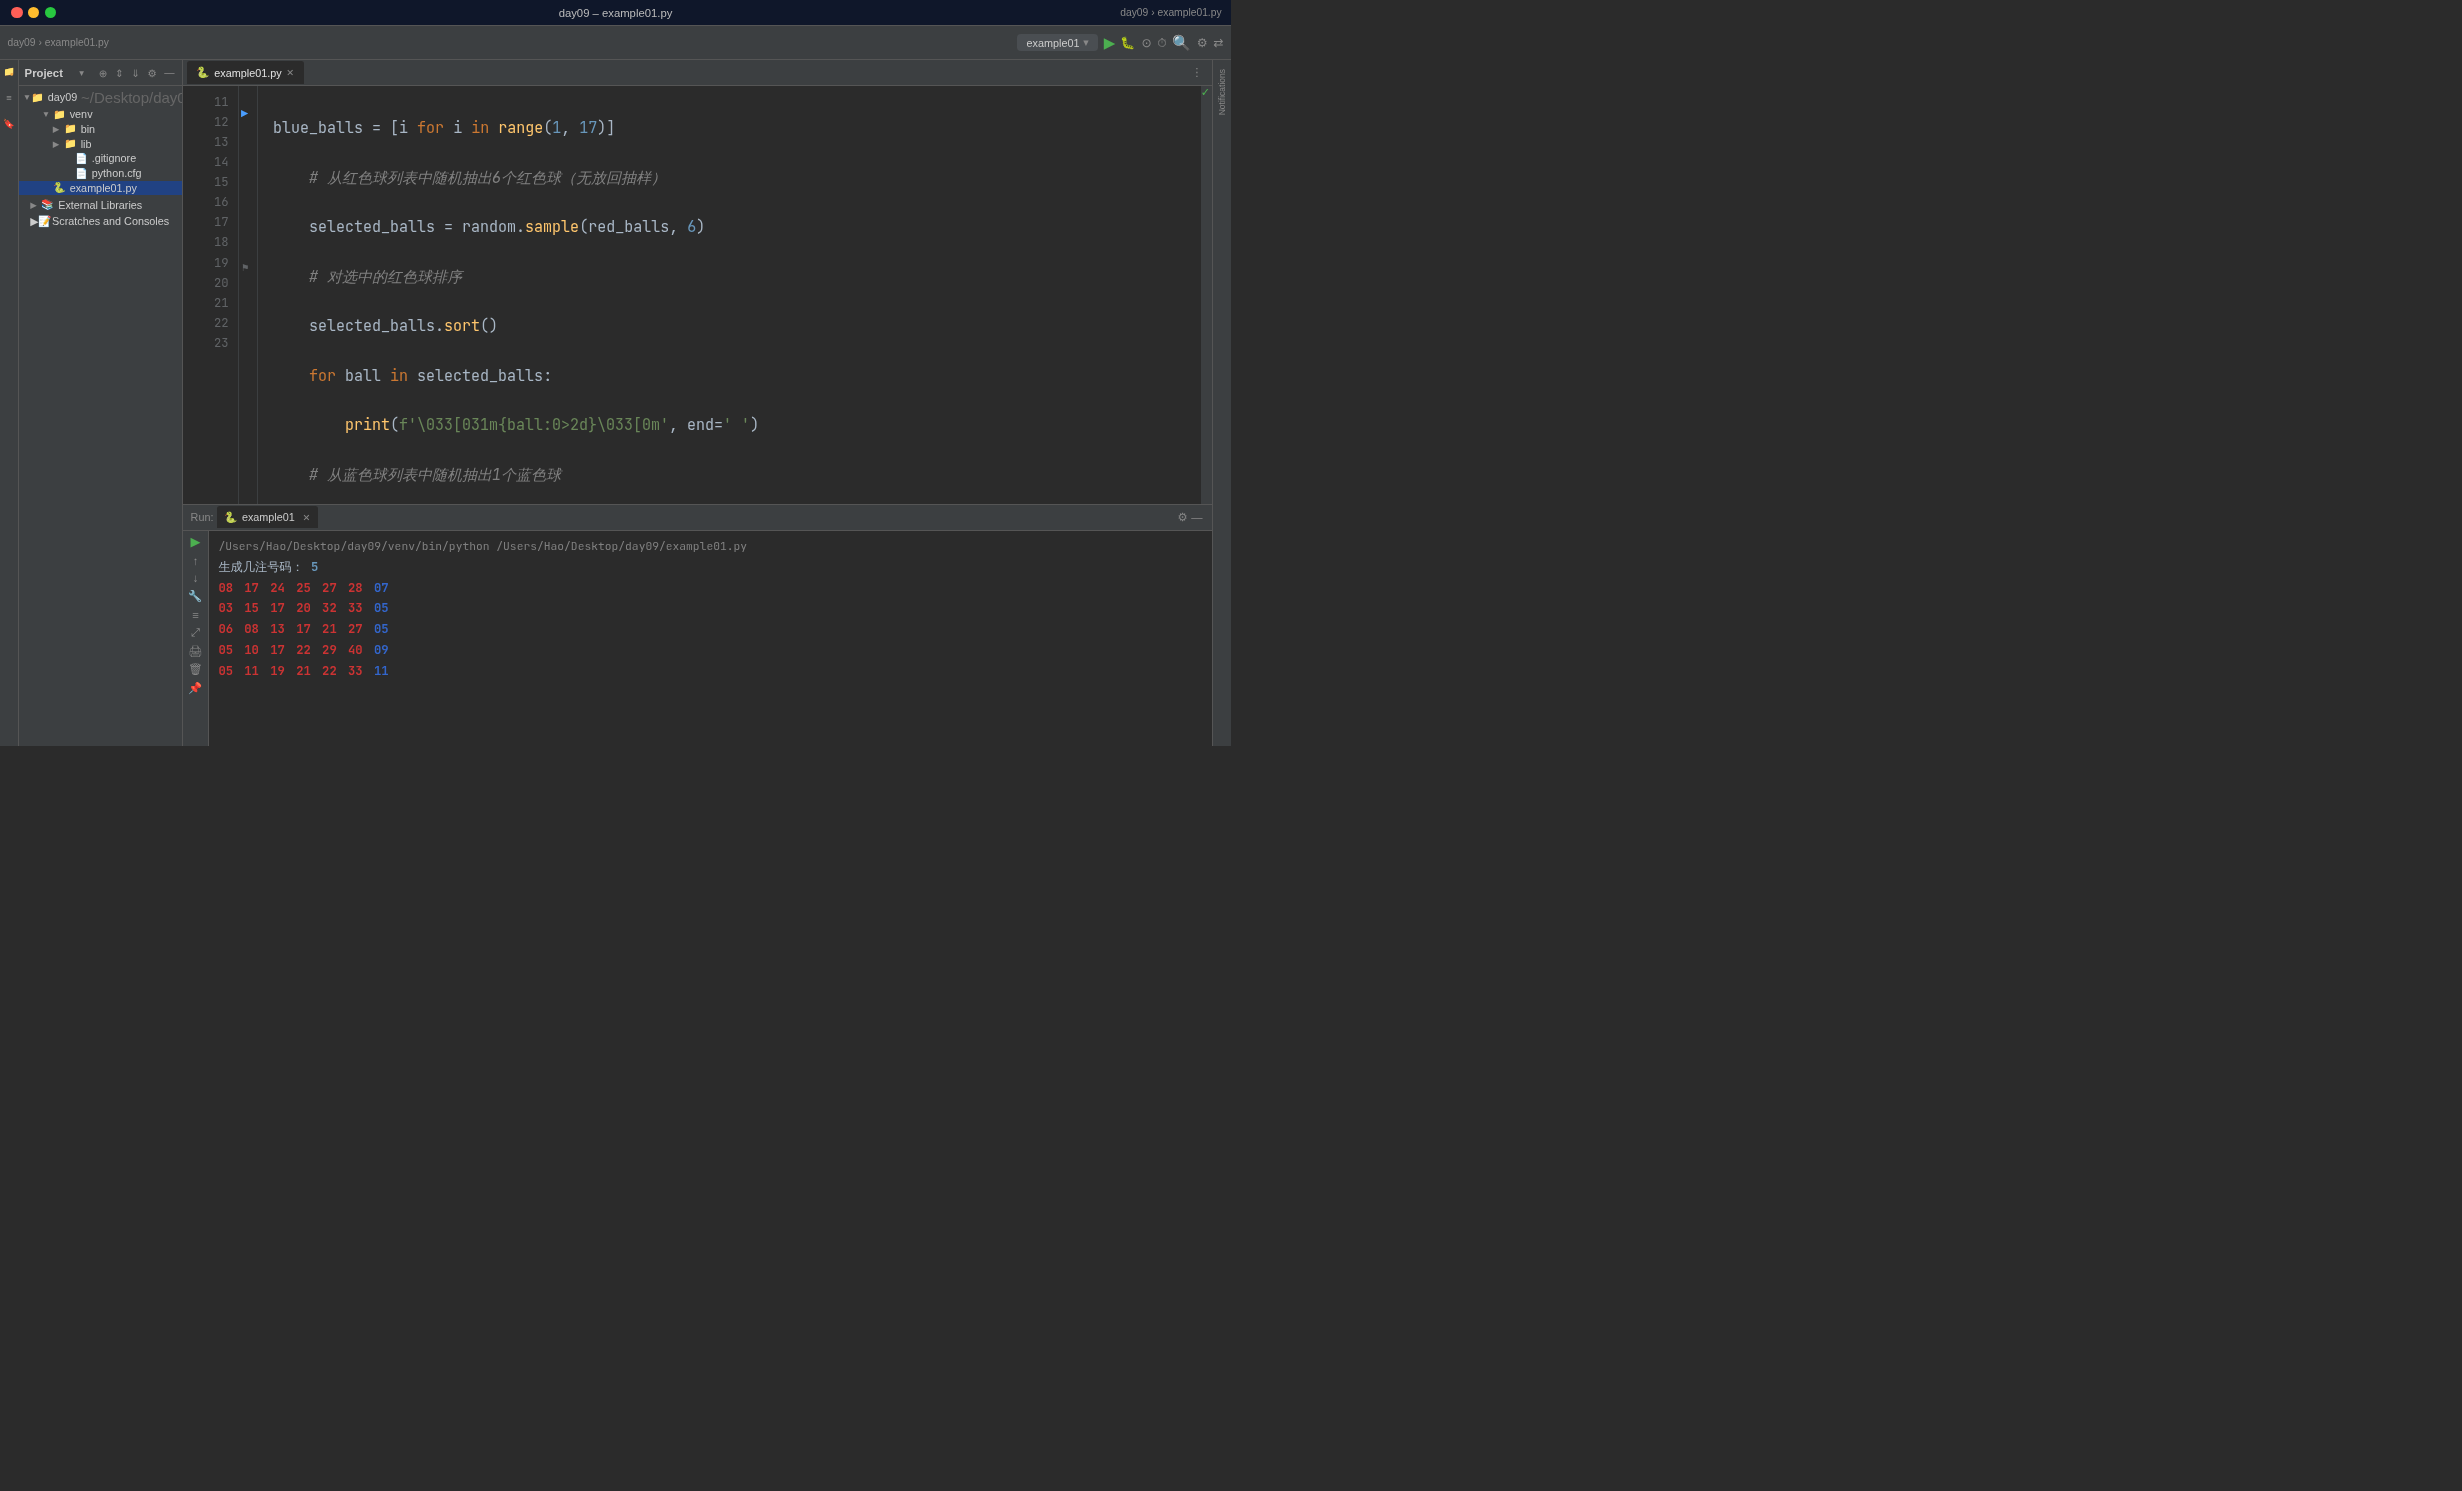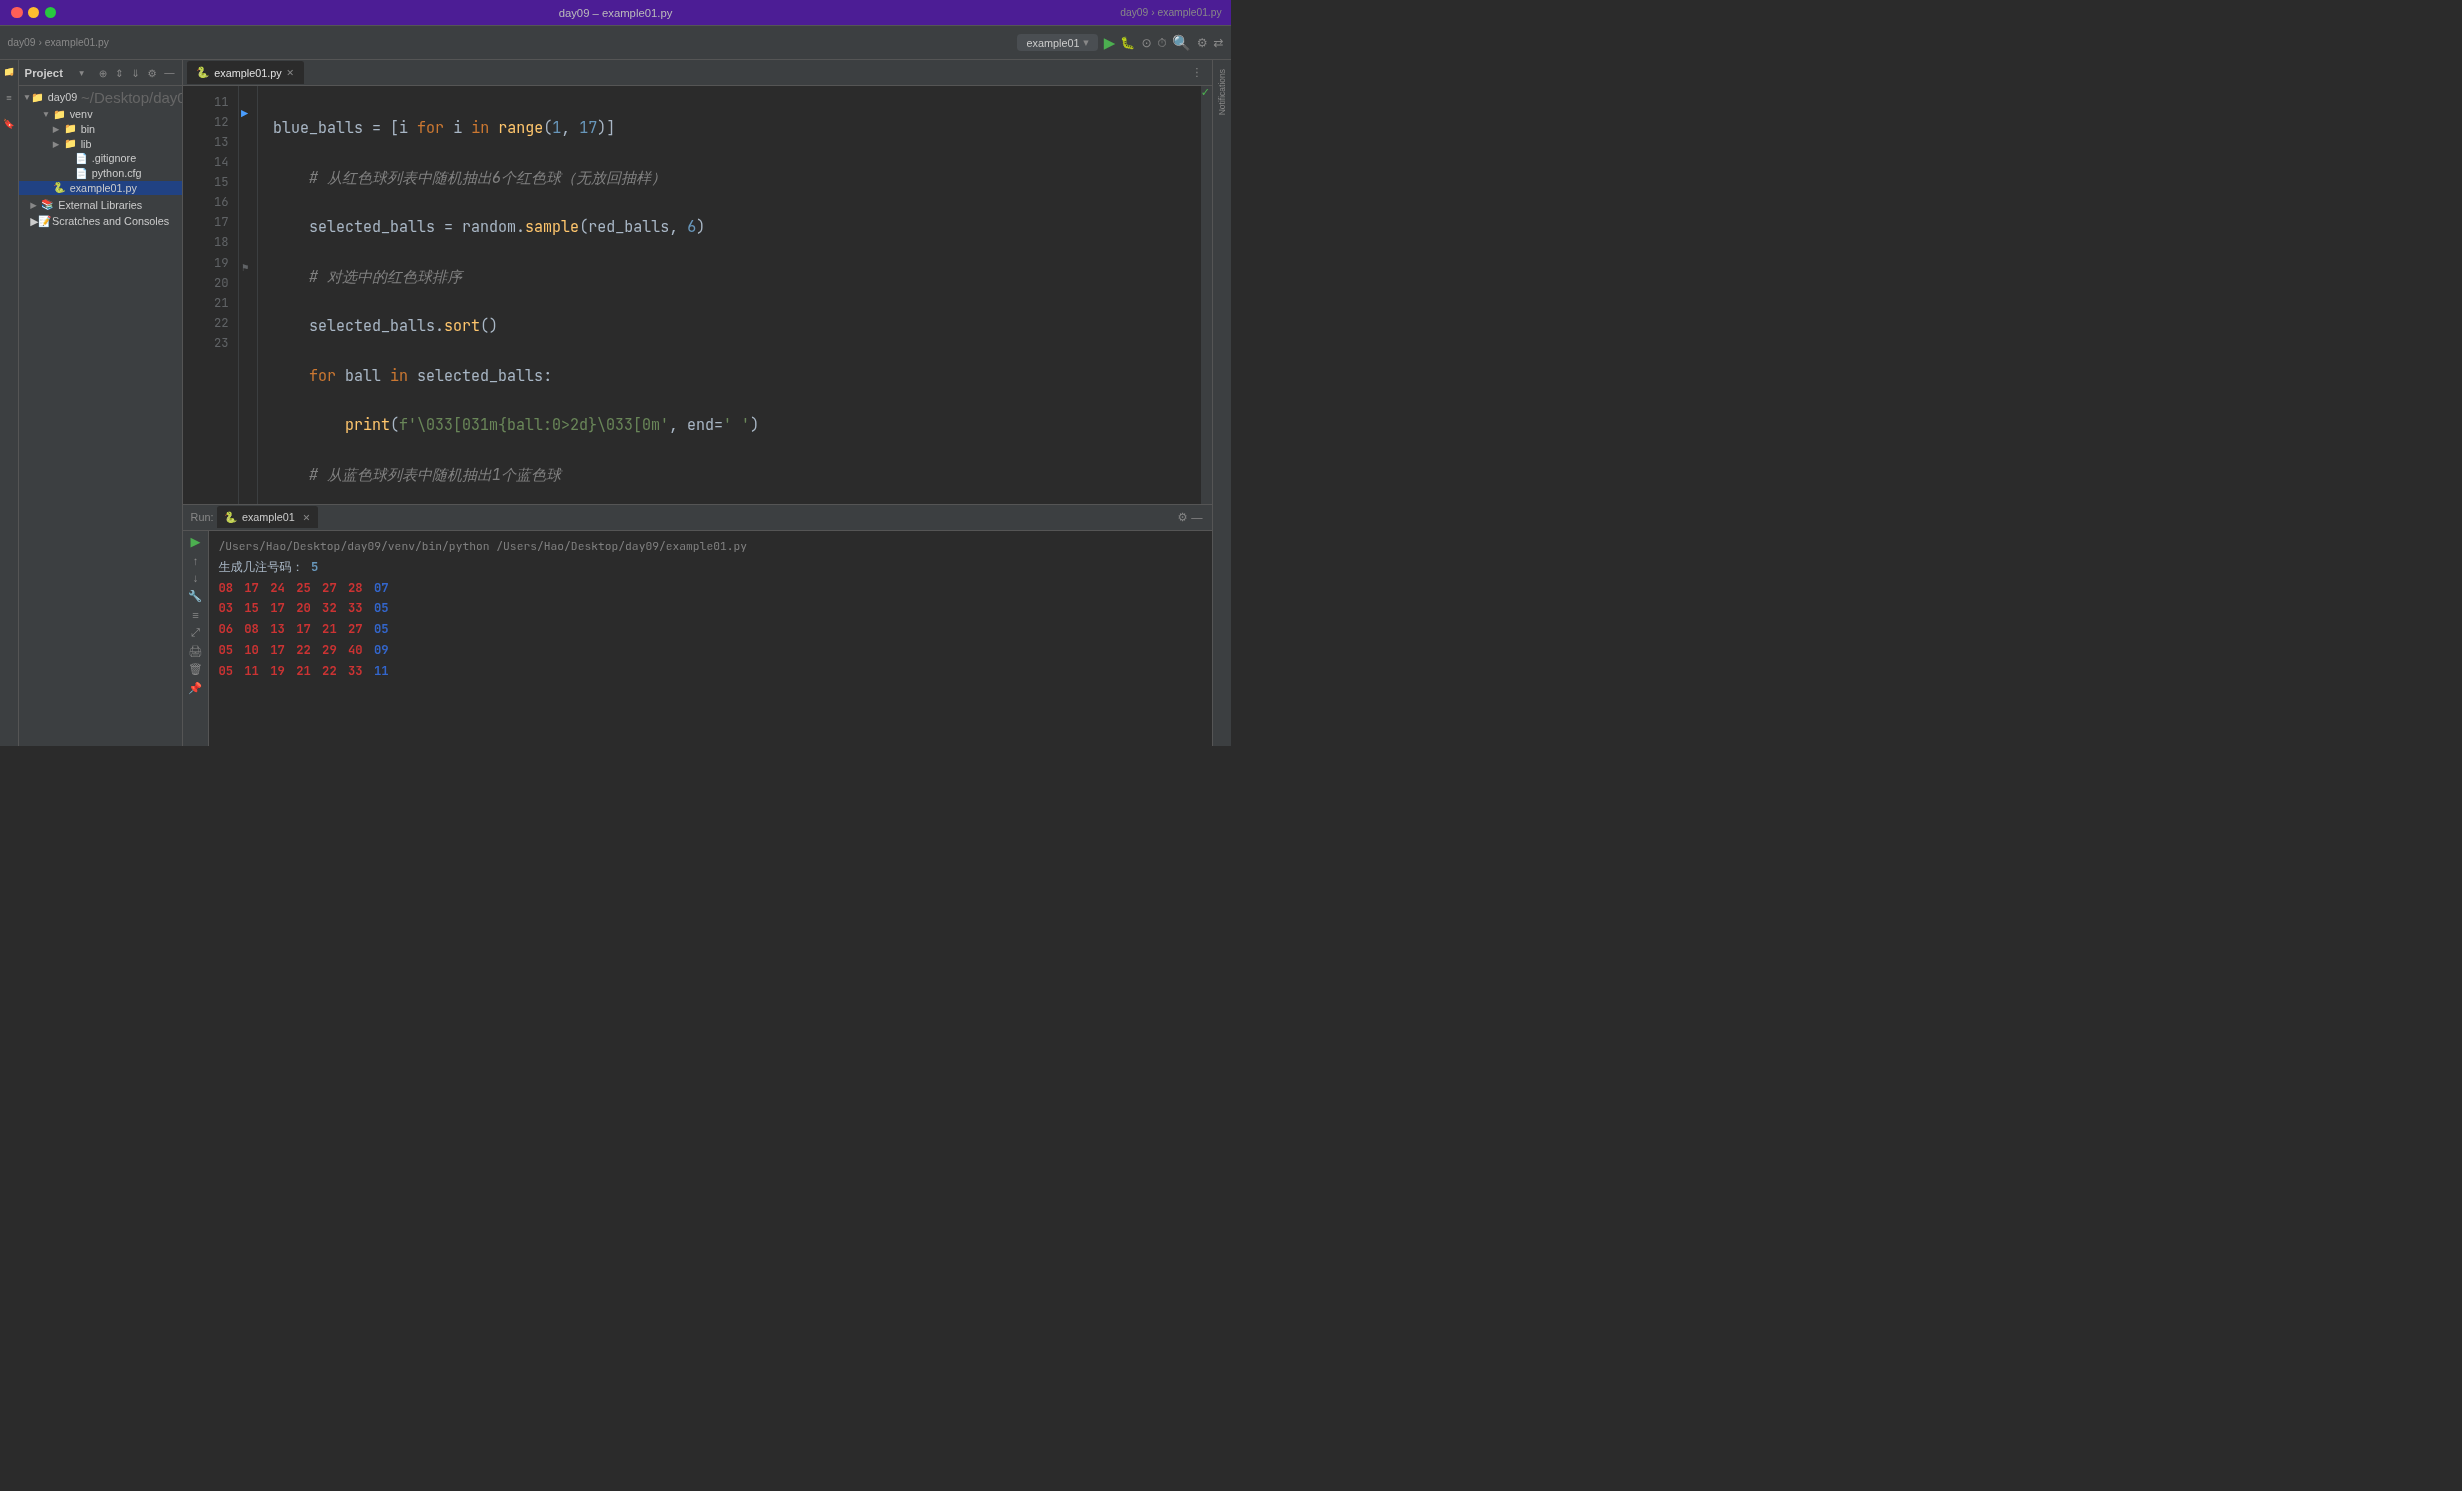--- a/index.html
+++ b/index.html
@@ -7,21 +7,21 @@
       font-family: -apple-system, BlinkMacSystemFont, 'Helvetica Neue', Arial, sans-serif;
       background: #2b2b2b;
       width: 1231px;
       height: 746px;
       overflow: hidden;
       font-size: 11.3px;
     }
 
     
     .titlebar {
-      background: #4c1d95;
+      background: #0f172a;
       height: 26px;
       display: flex;
       align-items: center;
       justify-content: center;
       position: relative;
       border-bottom: 0.9px solid #555;
     }
     .titlebar-buttons {
       position: absolute;
       left: 11.3px;

